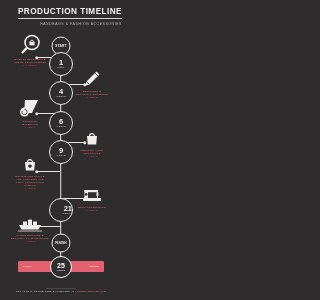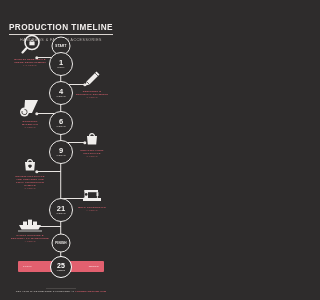--- a/index.html
+++ b/index.html
@@ -6,21 +6,21 @@
   body{
     width:122px;height:300px;
     background:#2e2c2c;
     font-family:"Liberation Sans", sans-serif;
     overflow:hidden;
     position:relative;
   }
   #page{position:relative;width:122px;height:300px;overflow:hidden;}
 
   
-  .header{padding-top:16px;text-align:center;}
+  .header{padding-top:0;text-align:right;}
   .title{
     color:#f2efed;font-size:8.2px;font-weight:bold;letter-spacing:.45px;
     line-height:9px;
     border-bottom:1px solid #d9d4d0;
     display:inline-block;padding-bottom:1.5px;
   }
   .subtitle{
     color:#b9b3af;font-size:3.5px;letter-spacing:.55px;
     margin-top:3px;line-height:4px;
   }
@@ -143,21 +143,21 @@
     <div class="num">6</div>
     <div class="unit">WEEKS</div>
   </div>
 
   <div class="node sz-lg" style="top:152px;">
     <div class="num">9</div>
     <div class="unit">WEEKS</div>
   </div>
 
 
-  <div class="node sz-lg" style="top:210px;">
+  <div class="node sz-lg" style="top:210px;align-items:flex-end;">
     <div class="num">21</div>
     <div class="unit">WEEKS</div>
   </div>
 
   <div class="node sz-sm" style="top:243px;">
     <div class="num">FINISH</div>
   </div>
 
   <div class="side l" style="top:34px;">
     <svg class="icon" width="26" height="22" viewBox="0 0 26 22">

